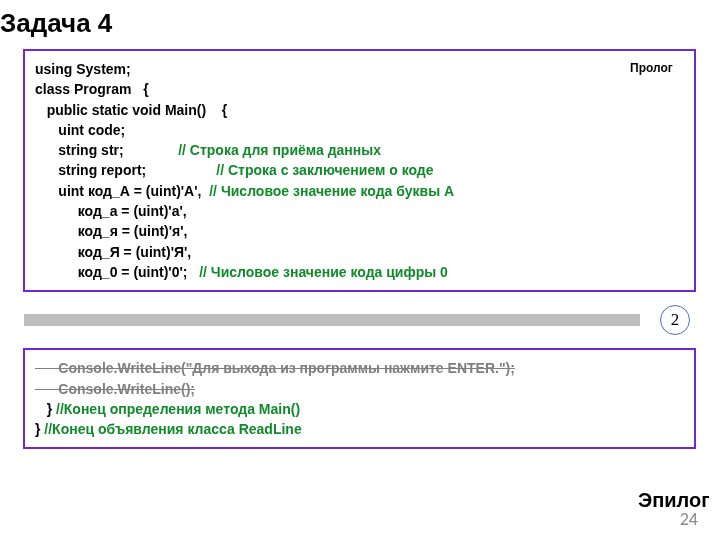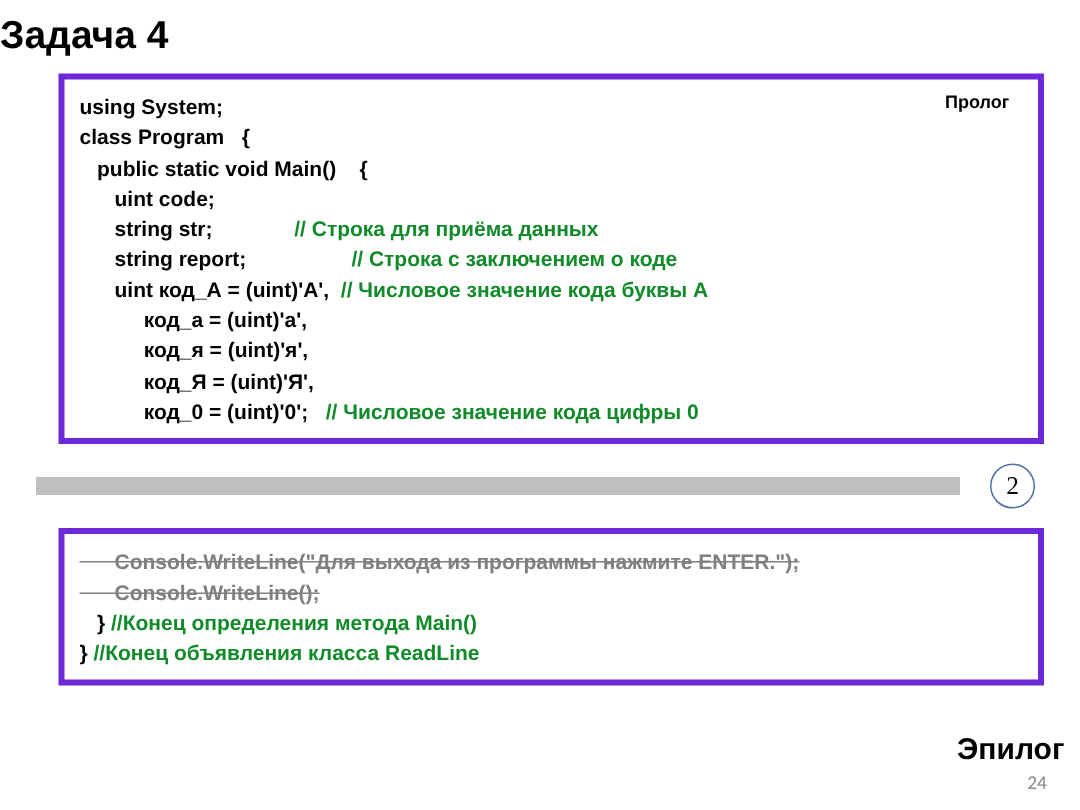--- a/index.html
+++ b/index.html
@@ -14,22 +14,22 @@
     overflow: hidden;
   }
   .title {
     font-size: 26px;
     font-weight: bold;
     color: #000;
     margin-top: 8px;
     margin-bottom: 10px;
   }
   .codebox {
-    border: 4px solid #6d28d9;
-    margin: 0 24px 14px 39px;
+    border: 2px solid #6d28d9;
+    margin: 0 24px 14px 23px;
     padding: 8px 10px 8px 10px;
     position: relative;
   }
   .codebox pre {
     margin: 0;
     font-family: Arial, sans-serif;
     font-size: 14px;
     font-weight: bold;
     line-height: 1.45;
     white-space: pre;
@@ -85,21 +85,21 @@
     align-items: center;
     justify-content: center;
     font-size: 17px;
     color: #000;
     font-family: "Times New Roman", serif;
   }
   .pagenum {
     position: absolute;
     right: 22px;
     bottom: 10px;
-    font-size: 13px;
+    font-size: 18px;
     color: #8a8a8a;
     font-family: Calibri, Arial, sans-serif;
   }
 </style>
 </head>
 <body>
 
 <div class="title">Задача 4</div>
 
 <div class="codebox">

